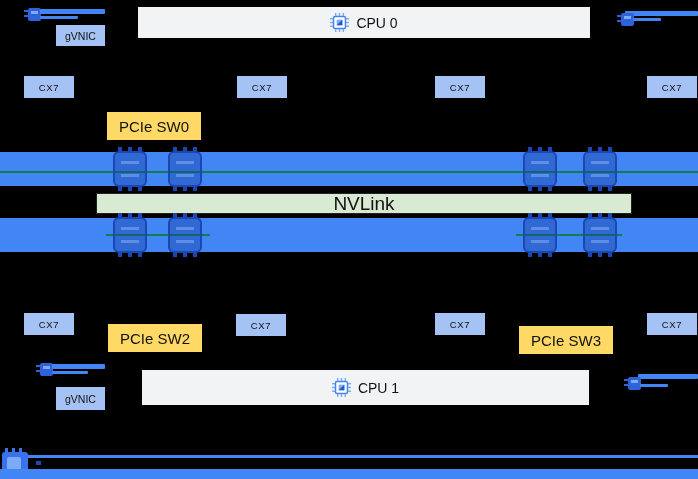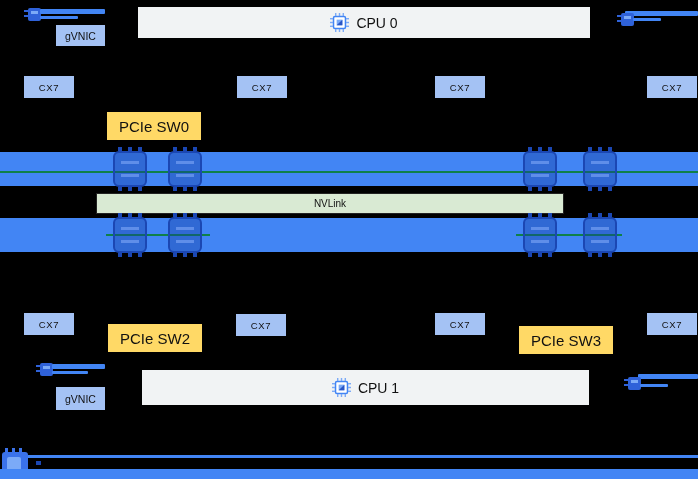--- a/index.html
+++ b/index.html
@@ -7,21 +7,21 @@
           font-family:"Liberation Sans",sans-serif;}
   .abs{position:absolute;}
 
   
   .box{position:absolute;display:flex;align-items:center;justify-content:center;
        color:#111;box-sizing:border-box;}
   .nic{background:#a4c2f4;font-size:9.5px;letter-spacing:.6px;width:50px;height:22px;}
   .gvnic{background:#a4c2f4;font-size:10.5px;width:49px;align-items:center;}
   .sw{background:#ffd966;font-size:15px;font-weight:500;width:94px;height:28px;}
   .cpu{background:#f1f3f4;font-size:14px;gap:7px;}
-  .nvlink{background:#d9ead3;border:1px solid #222;font-size:10px;width:468px;height:21px;
+  .nvlink{background:#d9ead3;border:1px solid #222;font-size:19px;width:536px;height:21px;
           left:96px;top:193px;}
 
   
   .gpu-bar{position:absolute;left:0;width:698px;height:34px;background:#4285f4;}
   .trace{position:absolute;height:2px;background:#0f8048;}
 
   
   .gpu-chip{position:absolute;width:34px;height:36px;box-sizing:border-box;
             border:2px solid #1b47b3;border-radius:6px;background:rgba(21,60,160,.38);}
   .gpu-chip::before,.gpu-chip::after{content:"";position:absolute;left:3px;right:3px;height:4px;

